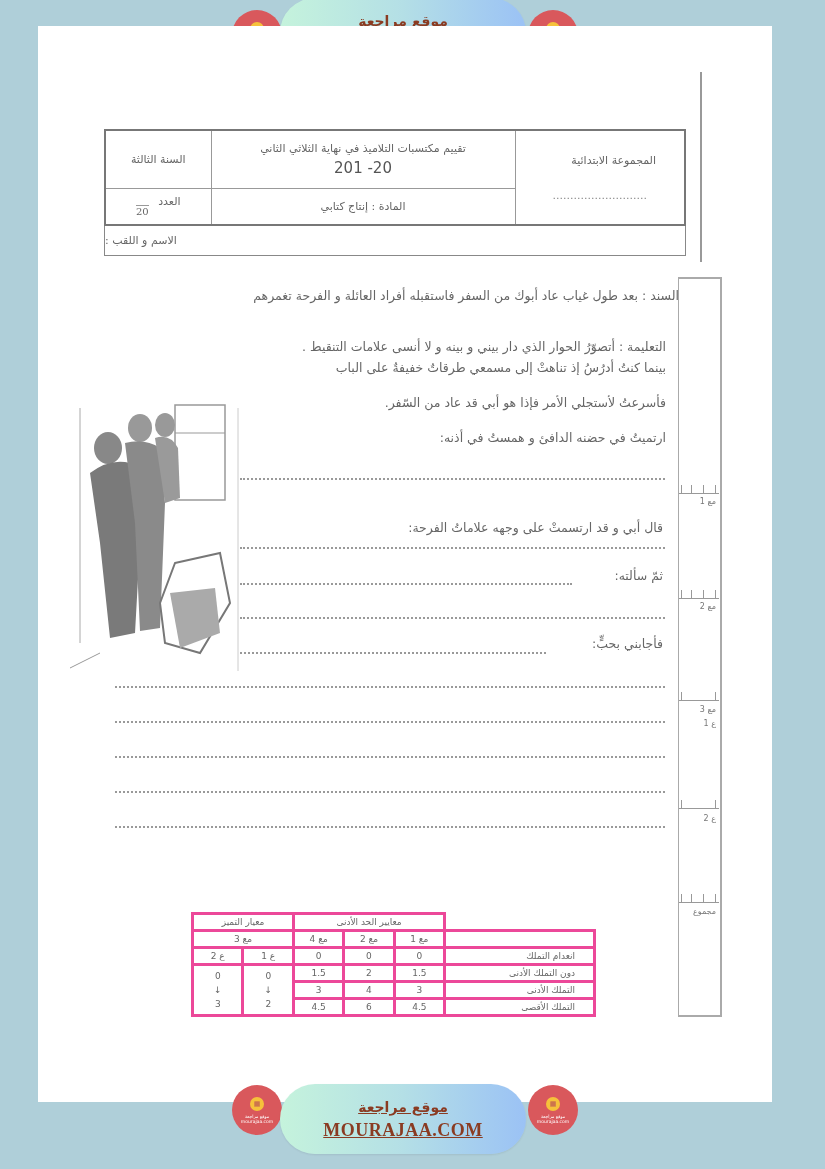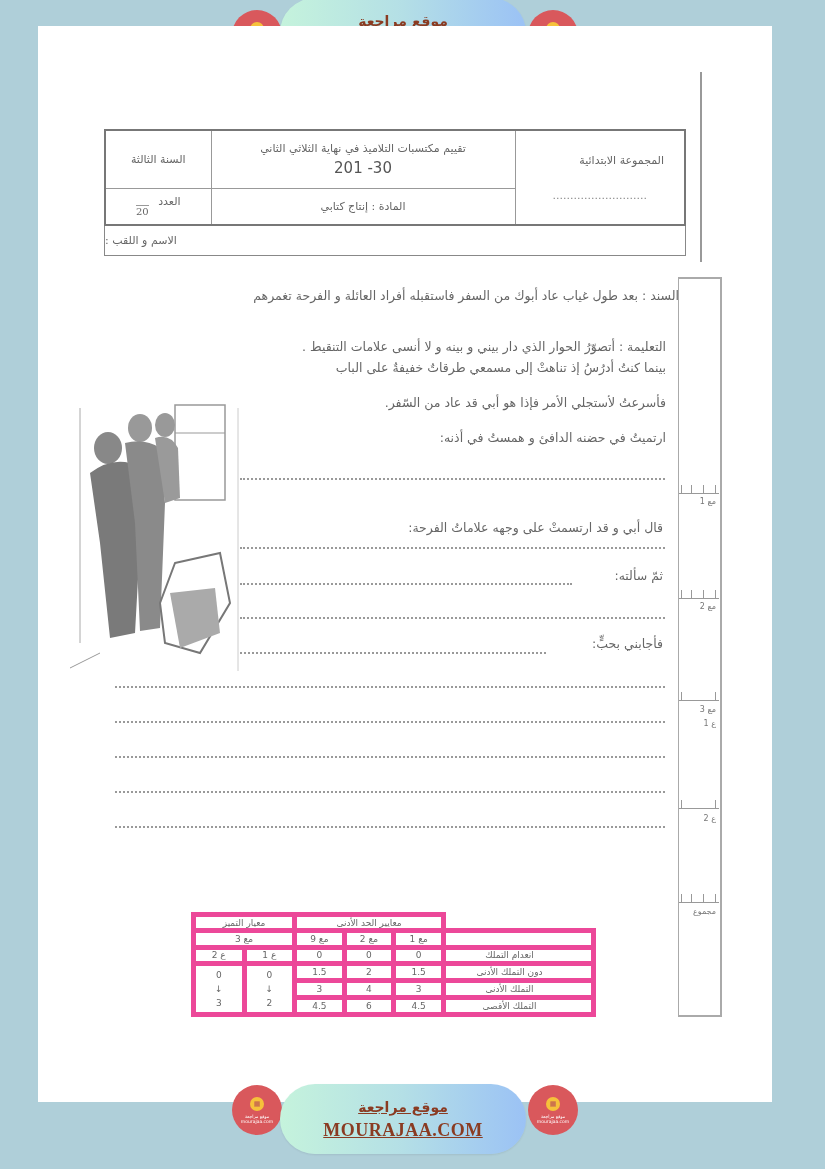--- a/index.html
+++ b/index.html
@@ -64,22 +64,22 @@
   .dotted { position: absolute; height: 0; border-top: 2px dotted #999; }
 
   .illustration {
     position: absolute; left: 70px; top: 403px; width: 170px; height: 268px;
   }
 
   .score-table {
     position: absolute; left: 191px; top: 912px; width: 405px; height: 105px;
     border-collapse: collapse; font-size: 9px; color: #666;
   }
-  .score-table td { border: 5px solid #ec4899; text-align: center; height: 15px; direction: rtl; }
-  .score-table td.lbl { text-align: center; padding-right: 18px; }
+  .score-table td { border: 3px solid #ec4899; text-align: center; height: 15px; direction: rtl; }
+  .score-table td.lbl { text-align: right; padding-right: 18px; }
   .score-table td.blank { border-top: none; border-left: none; }
 </style>
 </head>
 <body>
 
 <div class="banner top">
   <div class="logo left">
     <div class="badge">▦</div>
     <div class="txt">موقع مراجعة mourajaa.com</div>
   </div>
@@ -96,24 +96,24 @@
 <div class="page"></div>
 
 <div class="top-rule"></div>
 
 <table class="header-table">
   <tbody>
       <tr style="height:58px">
     <td style="width:106px"><span>السنة الثالثة</span></td>
     <td style="width:304px">
       <div>تقييم مكتسبات التلاميذ في نهاية الثلاثي الثاني</div>
-      <div style="font-size:15px;color:#555;margin-top:4px;direction:ltr">201   -30</div>
+      <div style="font-size:15px;color:#555;margin-top:4px;direction:ltr">201   -20</div>
     </td>
     <td rowspan="2">
-      <div style="text-align:right;padding-right:20px">المجموعة الابتدائية</div>
+      <div style="text-align:right;padding-right:28px">المجموعة الابتدائية</div>
       <div style="margin-top:22px;color:#888">...........................</div>
     </td>
   </tr>
   <tr style="height:37px">
     <td>
       <span>العدد</span>
       <span style="display:inline-block;border-top:1px solid #999;margin-right:6px;font-family:'DejaVu Serif',serif;font-size:10px;vertical-align:-10px">20</span>
     </td>
     <td><span>المادة : إنتاج كتابي</span></td>
   </tr>
@@ -197,21 +197,21 @@
 
 <table class="score-table">
   <tbody>
       <tr>
     <td colspan="2">معيار التميز</td>
     <td colspan="3">معايير الحد الأدنى</td>
     <td class="blank" style="width:150px;border-top:none;border-right:none"></td>
   </tr>
   <tr>
     <td colspan="2">مع 3</td>
-    <td>مع 9</td>
+    <td>مع 4</td>
     <td>مع 2</td>
     <td>مع 1</td>
     <td></td>
   </tr>
   <tr>
     <td>ع 2</td>
     <td>ع 1</td>
     <td>0</td>
     <td>0</td>
     <td>0</td>

